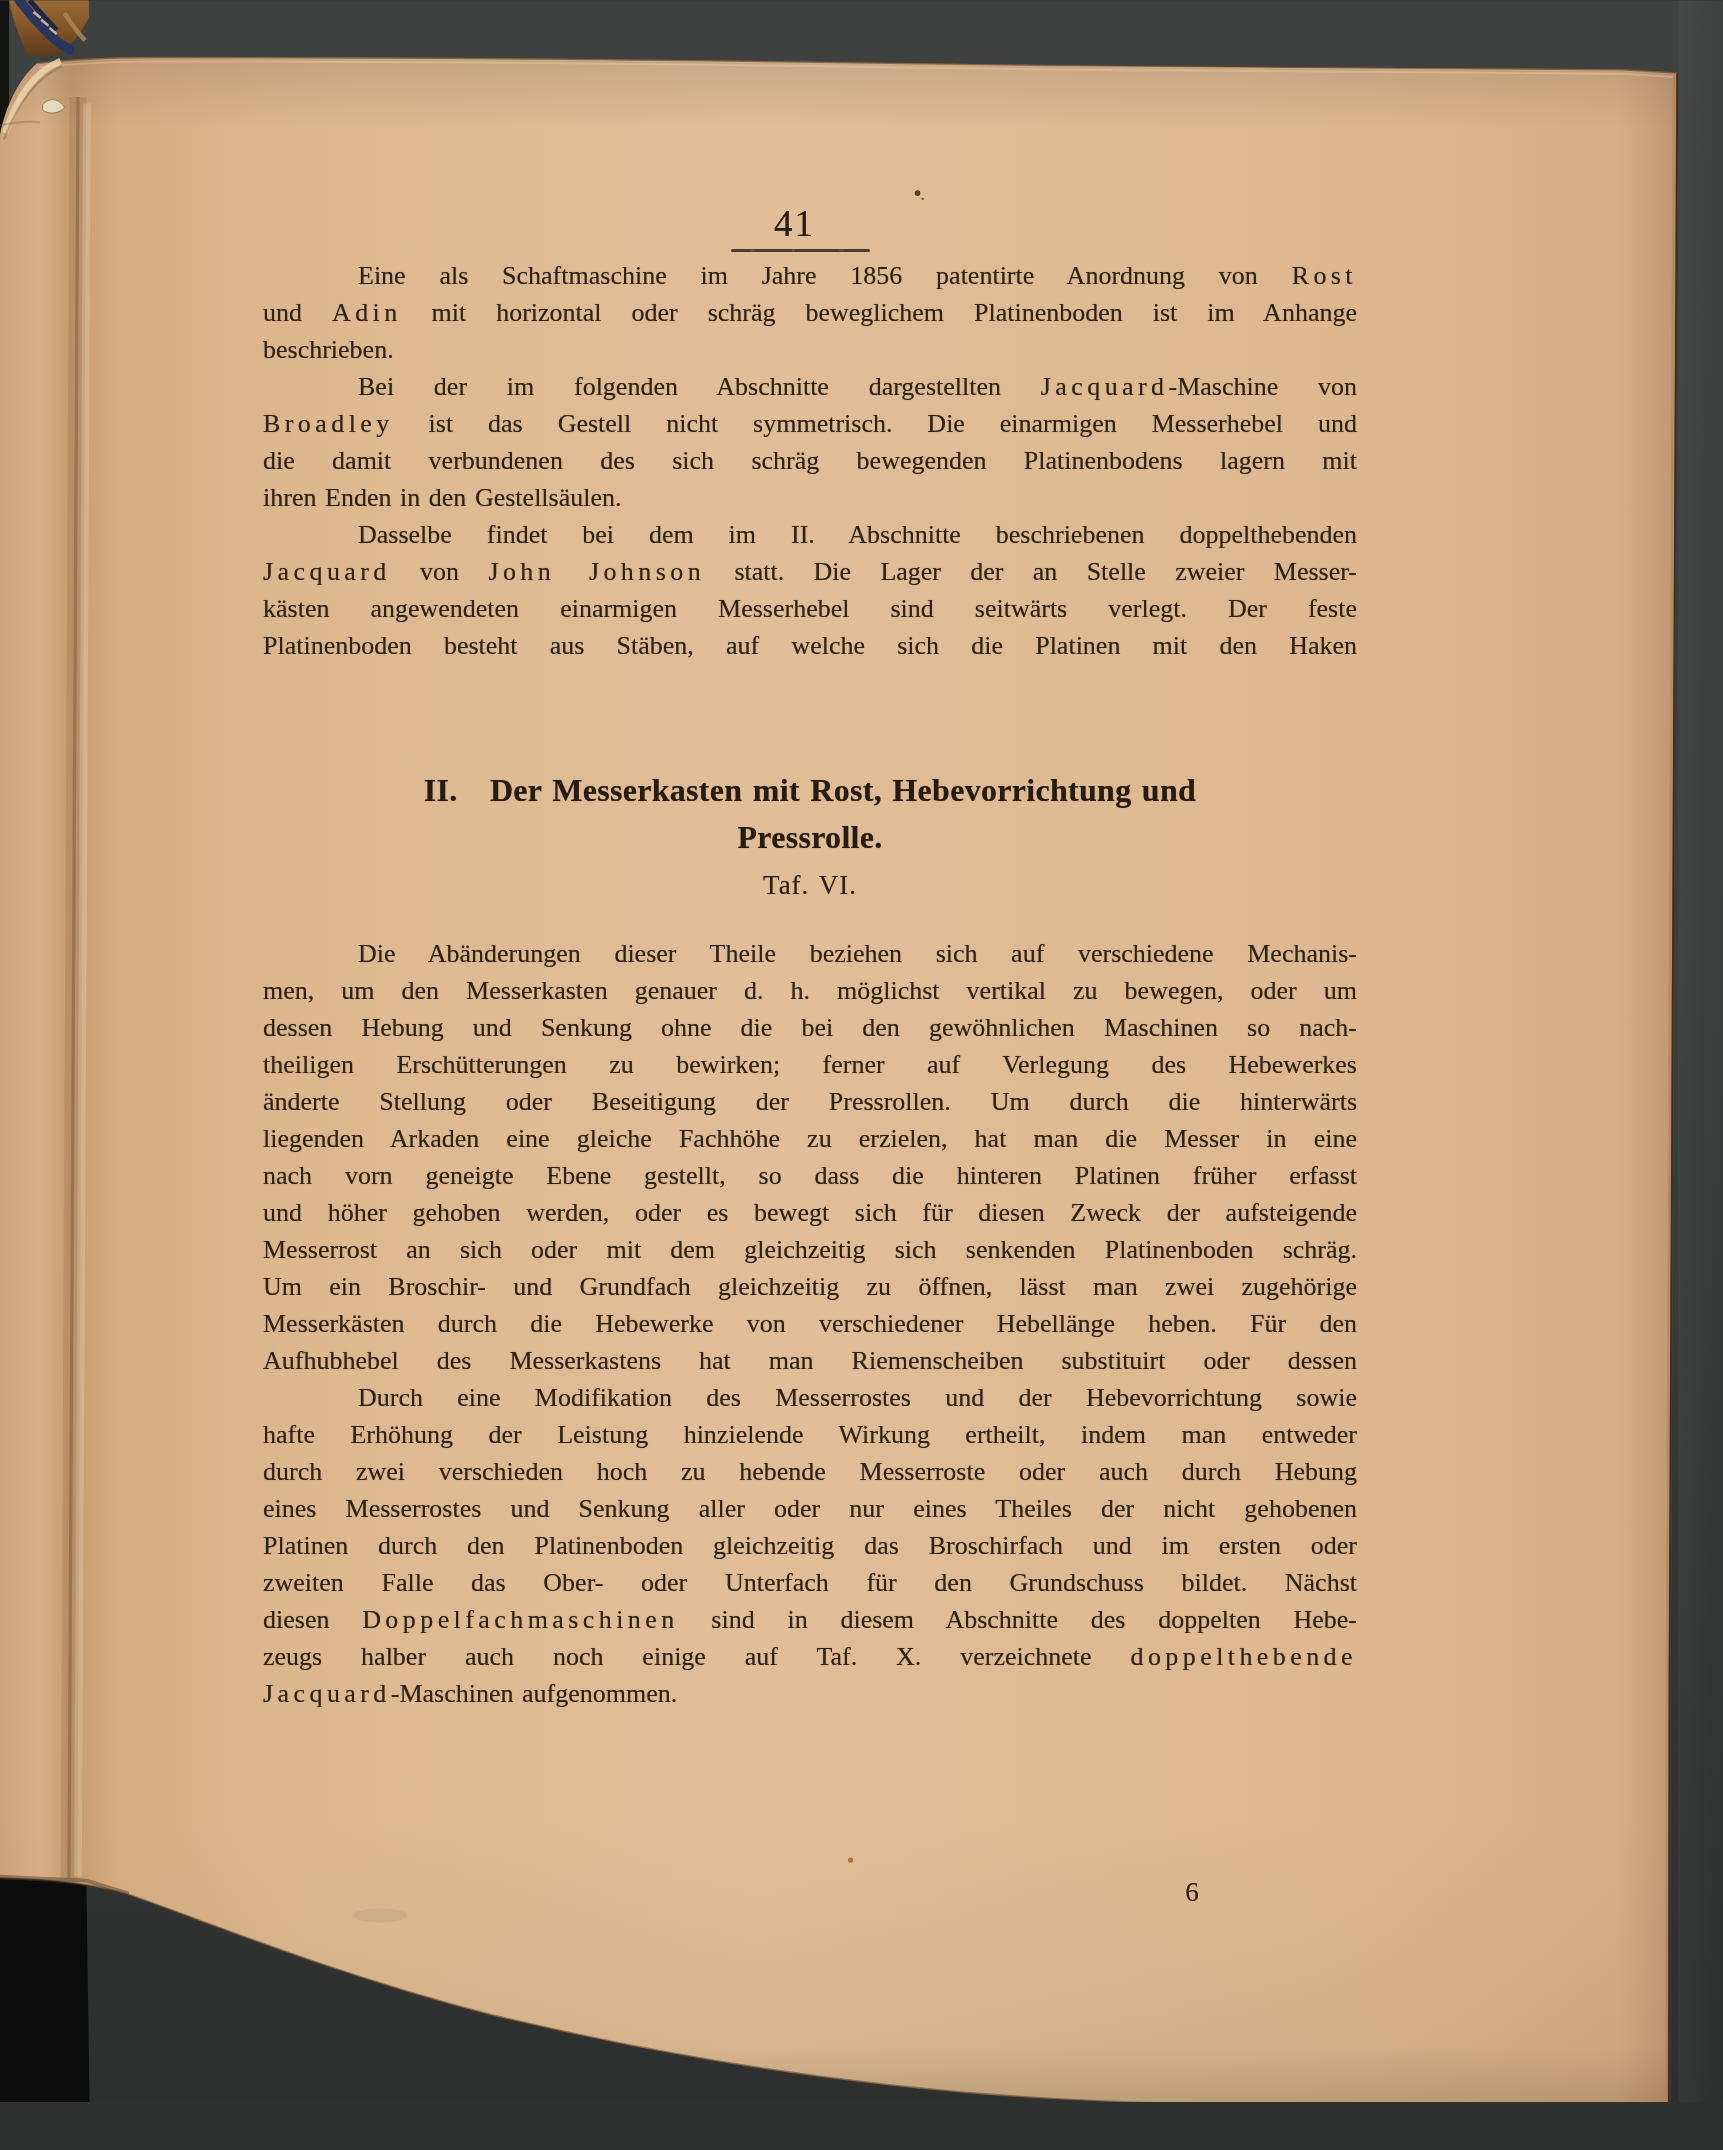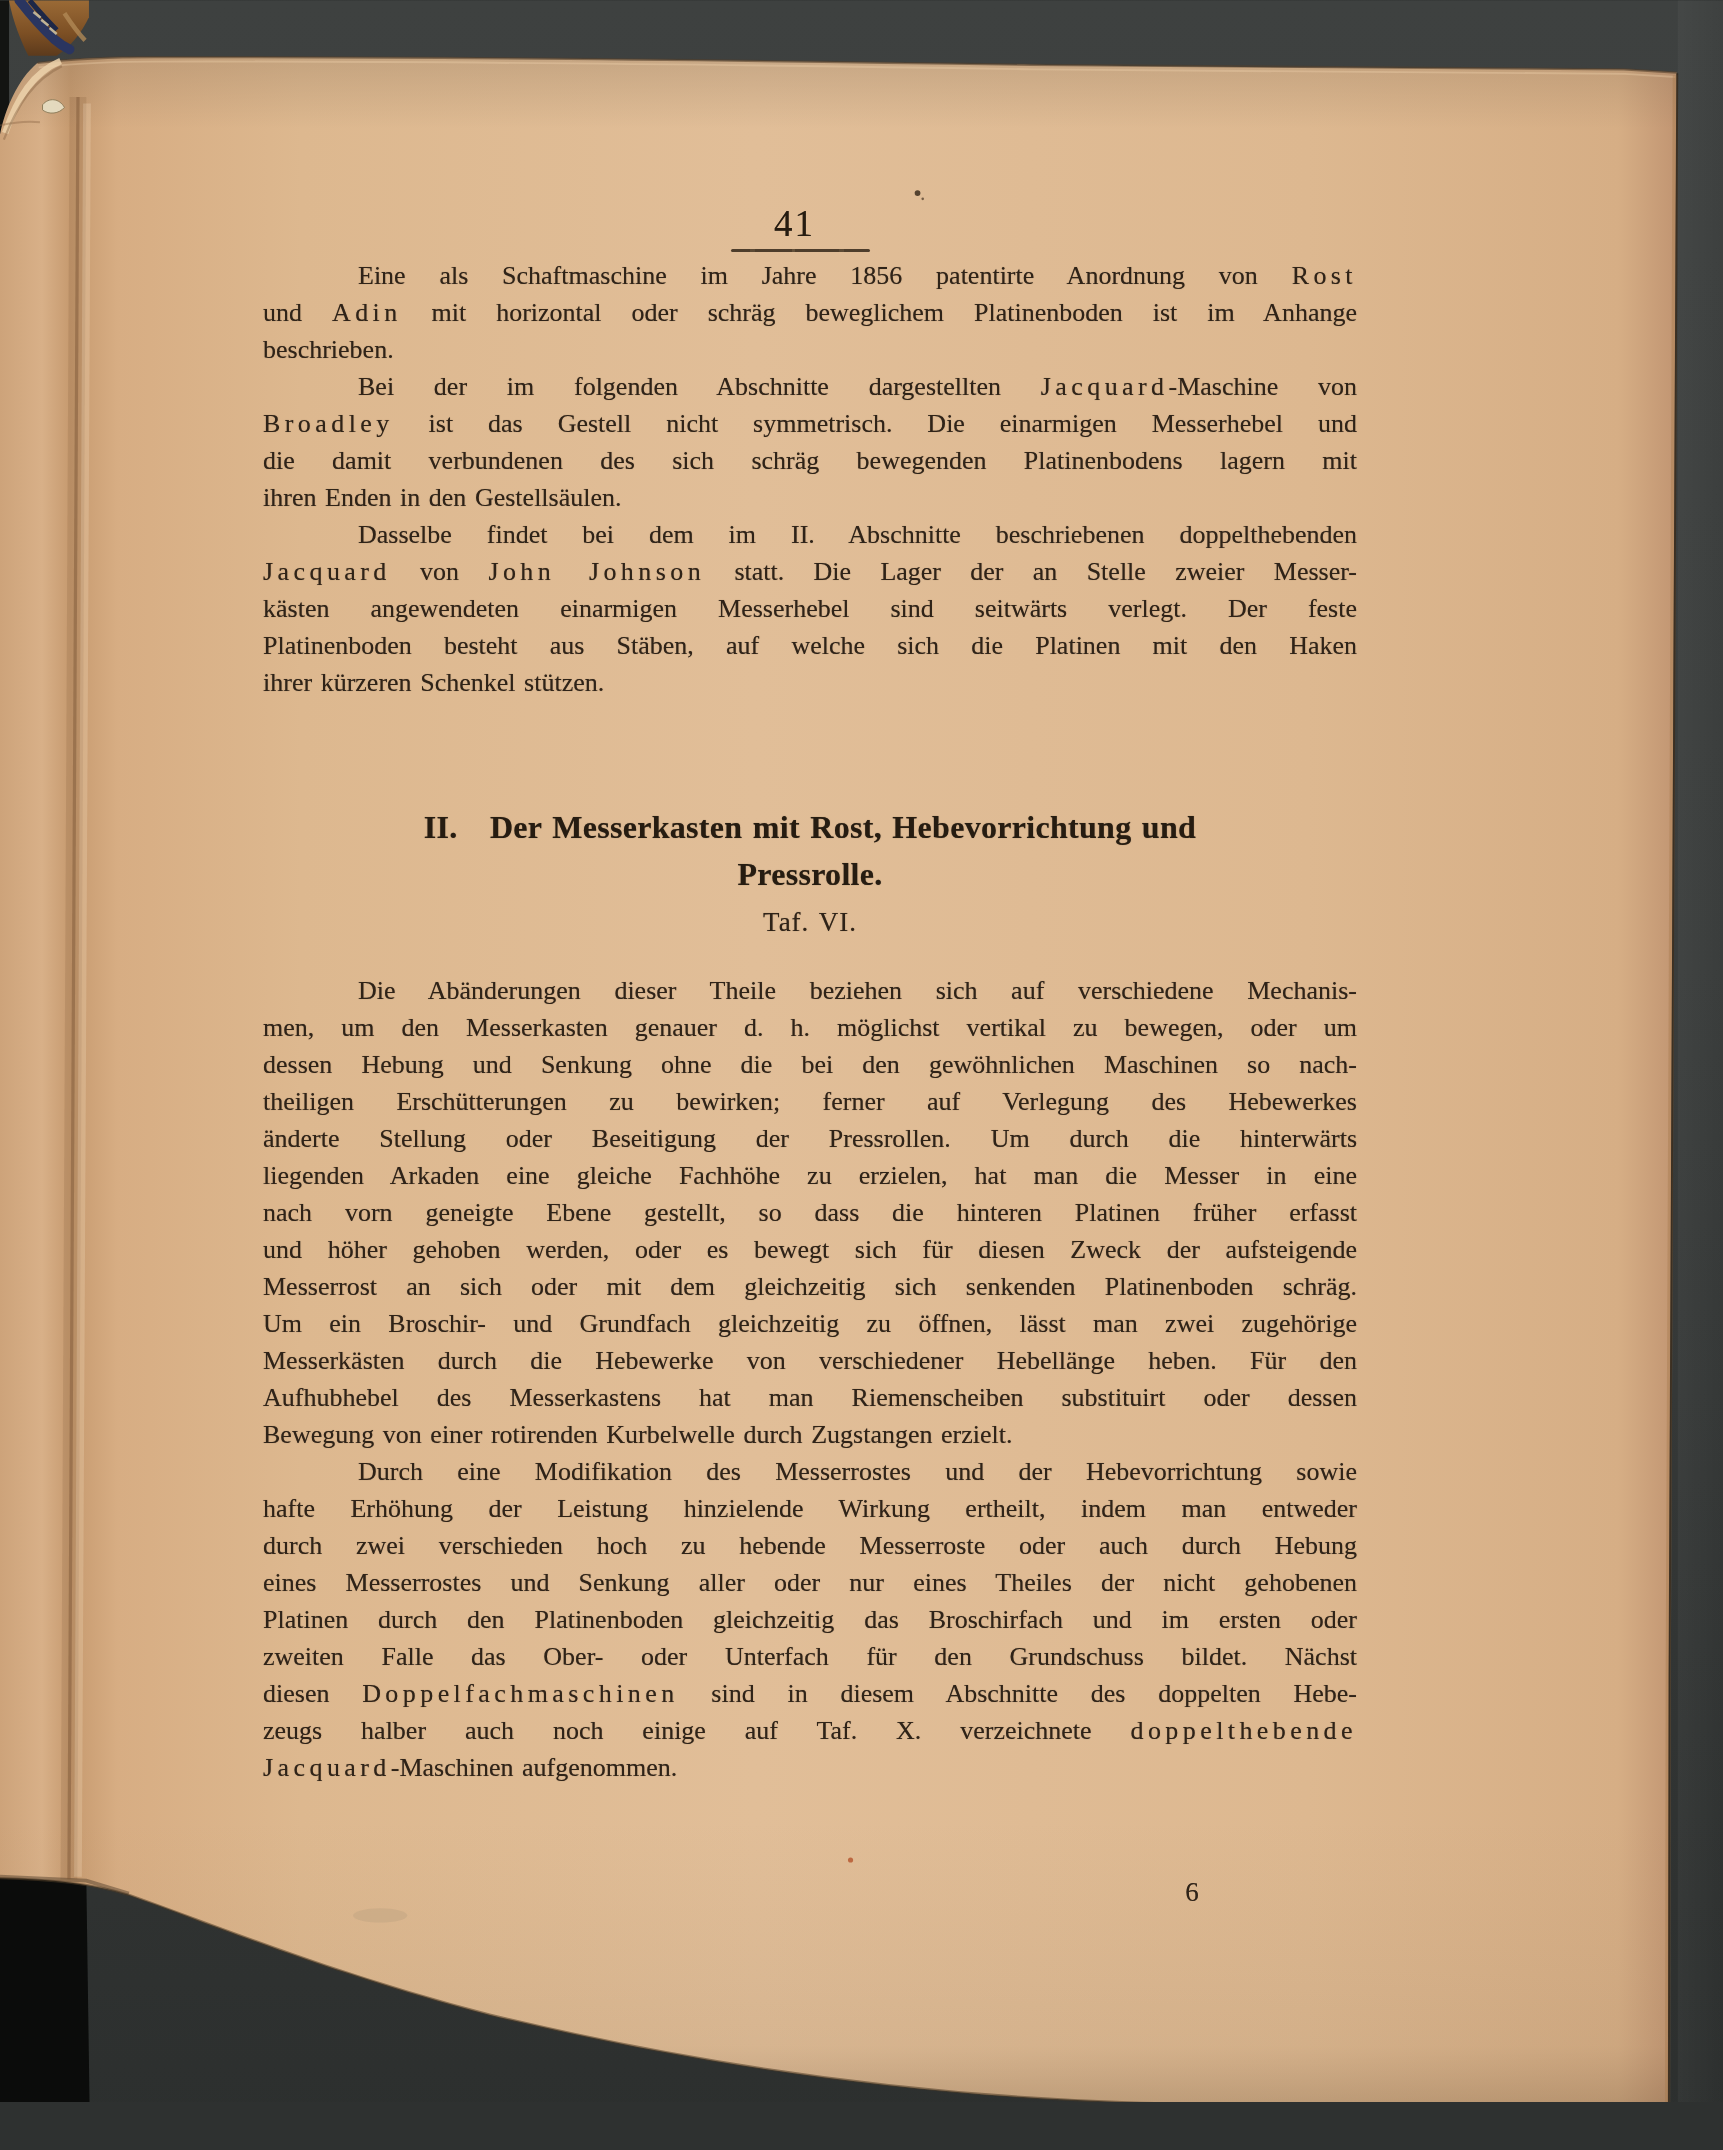--- a/index.html
+++ b/index.html
@@ -160,41 +160,39 @@
         <div class="tl">und <span class="sp">Adin</span> mit horizontal oder schräg beweglichem Platinenboden ist im Anhange</div>
         <div class="tl fin">beschrieben.</div>
         <div class="tl ind">Bei der im folgenden Abschnitte dargestellten <span class="sp">Jacquard</span>-Maschine von</div>
         <div class="tl"><span class="sp">Broadley</span> ist das Gestell nicht symmetrisch. Die einarmigen Messerhebel und</div>
         <div class="tl">die damit verbundenen des sich schräg bewegenden Platinenbodens lagern mit</div>
         <div class="tl fin">ihren Enden in den Gestellsäulen.</div>
         <div class="tl ind">Dasselbe findet bei dem im II. Abschnitte beschriebenen doppelthebenden</div>
         <div class="tl"><span class="sp">Jacquard</span> von <span class="sp">John Johnson</span> statt. Die Lager der an Stelle zweier Messer-</div>
         <div class="tl">kästen angewendeten einarmigen Messerhebel sind seitwärts verlegt. Der feste</div>
         <div class="tl">Platinenboden besteht aus Stäben, auf welche sich die Platinen mit den Haken</div>
-        <div class="tl fin">ihrer kürzeren Schenkel stützen.</div>
       </div>
 
     <div class="h1">II. Der Messerkasten mit Rost, Hebevorrichtung und</div>
     <div class="h2">Pressrolle.</div>
     <div class="taf">Taf. VI.</div>
 
     <div id="paras-b">
         <div class="tl ind">Die Abänderungen dieser Theile beziehen sich auf verschiedene Mechanis-</div>
         <div class="tl">men, um den Messerkasten genauer d. h. möglichst vertikal zu bewegen, oder um</div>
         <div class="tl">dessen Hebung und Senkung ohne die bei den gewöhnlichen Maschinen so nach-</div>
         <div class="tl">theiligen Erschütterungen zu bewirken; ferner auf Verlegung des Hebewerkes</div>
         <div class="tl">änderte Stellung oder Beseitigung der Pressrollen. Um durch die hinterwärts</div>
         <div class="tl">liegenden Arkaden eine gleiche Fachhöhe zu erzielen, hat man die Messer in eine</div>
         <div class="tl">nach vorn geneigte Ebene gestellt, so dass die hinteren Platinen früher erfasst</div>
         <div class="tl">und höher gehoben werden, oder es bewegt sich für diesen Zweck der aufsteigende</div>
         <div class="tl">Messerrost an sich oder mit dem gleichzeitig sich senkenden Platinenboden schräg.</div>
         <div class="tl">Um ein Broschir- und Grundfach gleichzeitig zu öffnen, lässt man zwei zugehörige</div>
         <div class="tl">Messerkästen durch die Hebewerke von verschiedener Hebellänge heben. Für den</div>
         <div class="tl">Aufhubhebel des Messerkastens hat man Riemenscheiben substituirt oder dessen</div>
-        <div class="tl fin">Bewegung von einer rotirenden Kurbelwelle durch Zugstangen erzielt.</div>
         <div class="tl ind">Durch eine Modifikation des Messerrostes und der Hebevorrichtung sowie</div>
         <div class="tl">hafte Erhöhung der Leistung hinzielende Wirkung ertheilt, indem man entweder</div>
         <div class="tl">durch zwei verschieden hoch zu hebende Messerroste oder auch durch Hebung</div>
         <div class="tl">eines Messerrostes und Senkung aller oder nur eines Theiles der nicht gehobenen</div>
         <div class="tl">Platinen durch den Platinenboden gleichzeitig das Broschirfach und im ersten oder</div>
         <div class="tl">zweiten Falle das Ober- oder Unterfach für den Grundschuss bildet. Nächst</div>
         <div class="tl">diesen <span class="sp">Doppelfachmaschinen</span> sind in diesem Abschnitte des doppelten Hebe-</div>
         <div class="tl">zeugs halber auch noch einige auf Taf. X. verzeichnete <span class="sp">doppelthebende</span></div>
         <div class="tl fin"><span class="sp">Jacquard</span>-Maschinen aufgenommen.</div>
       </div>

